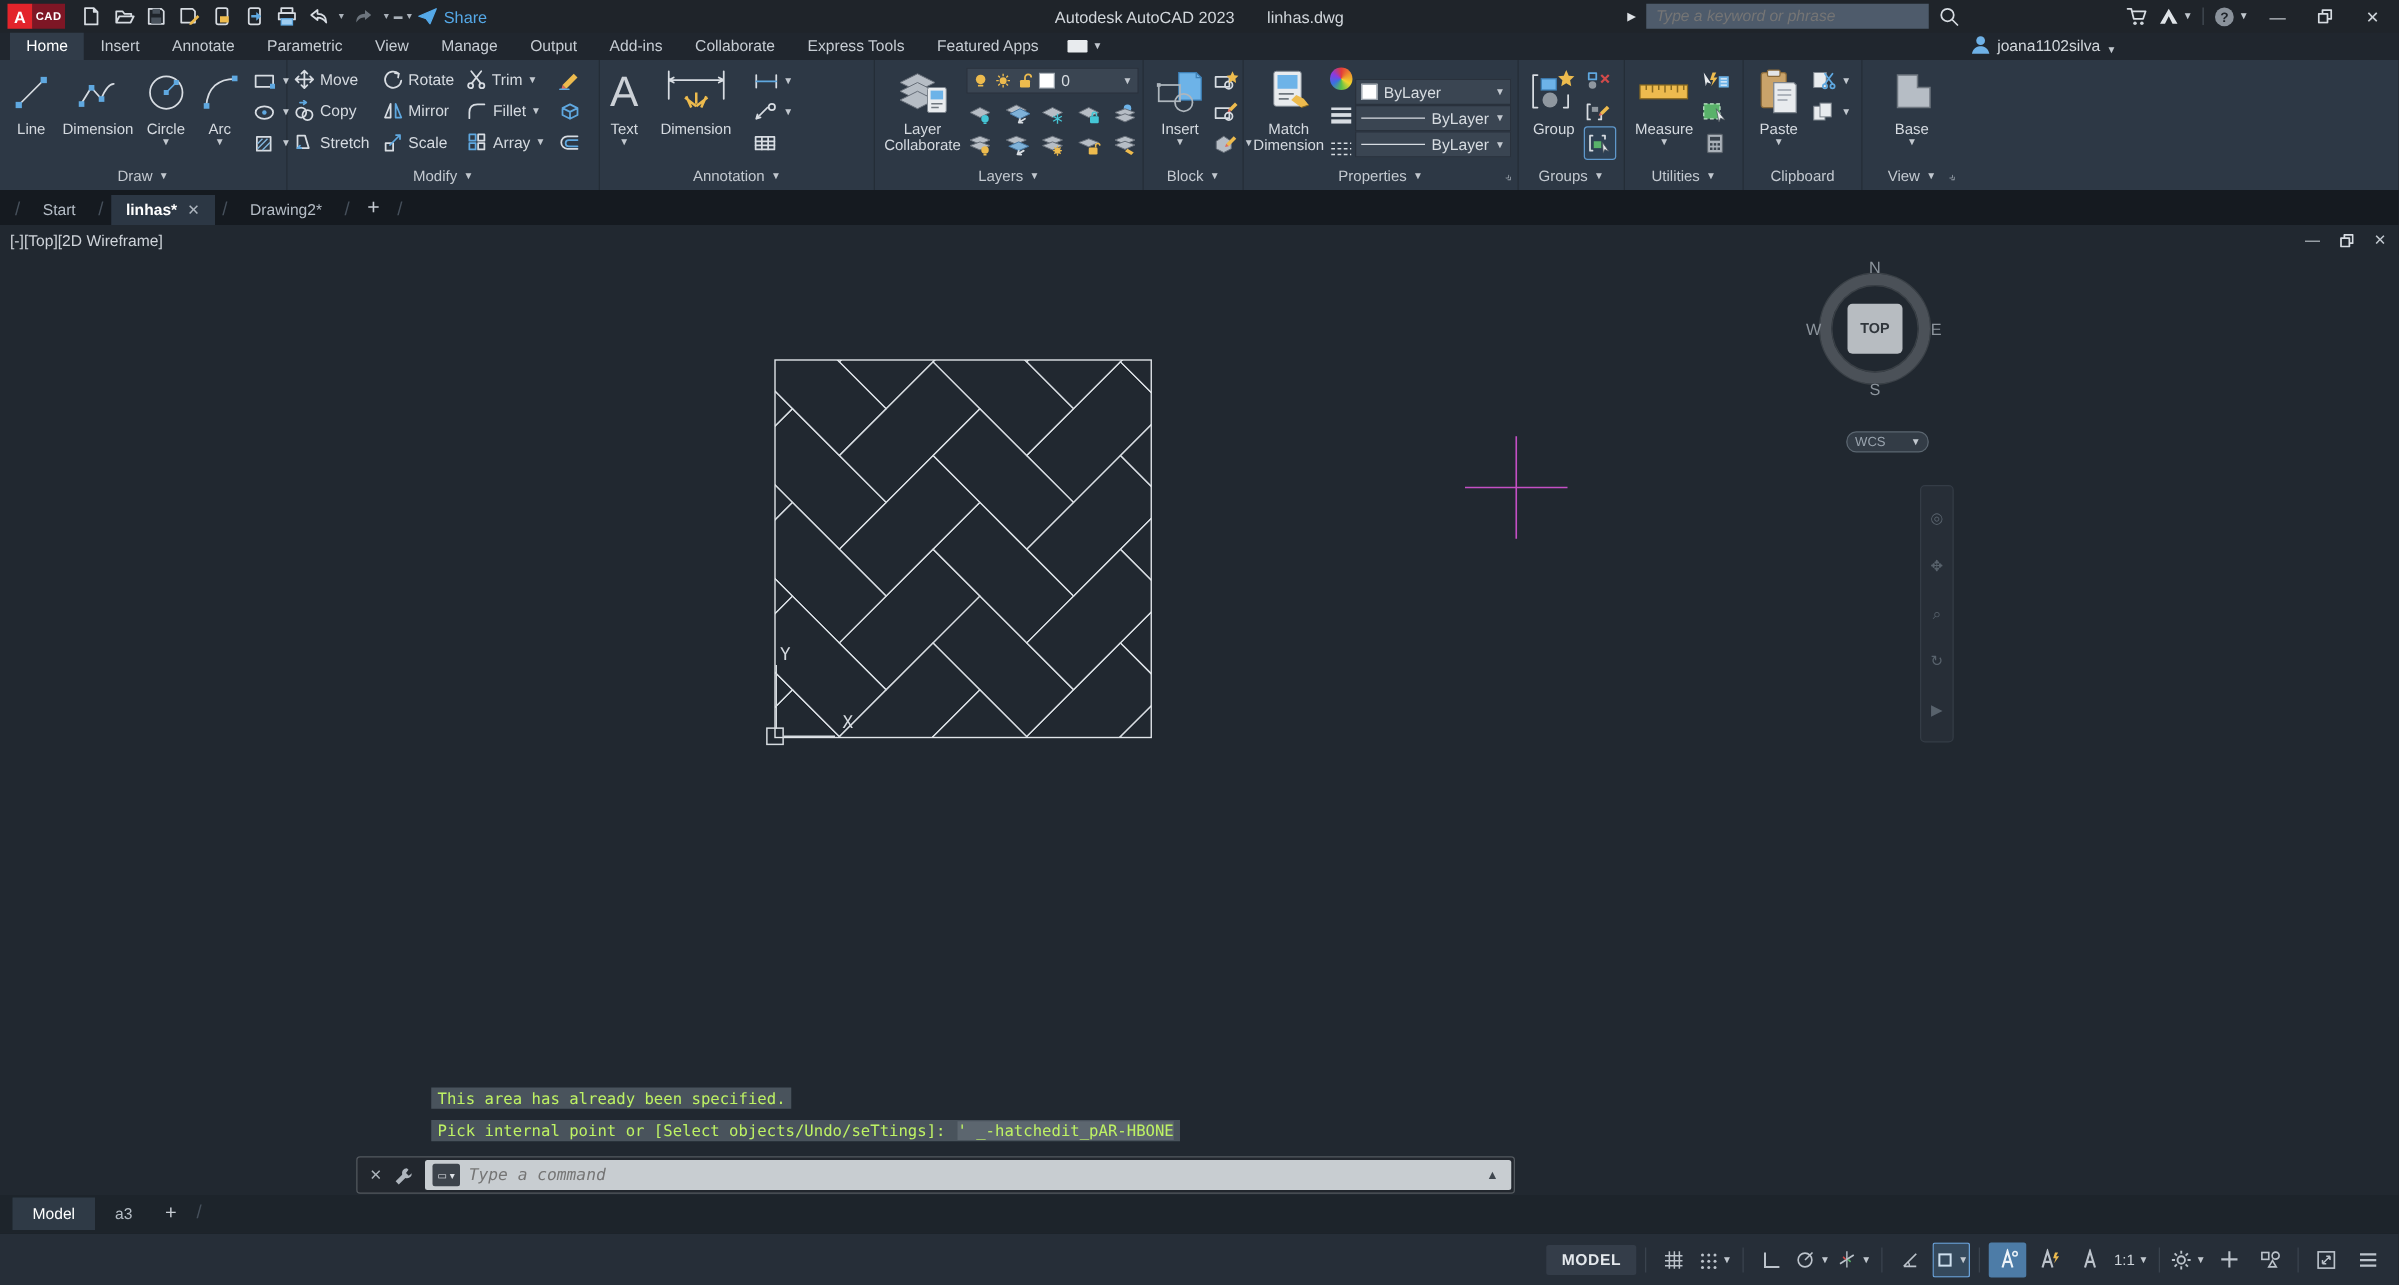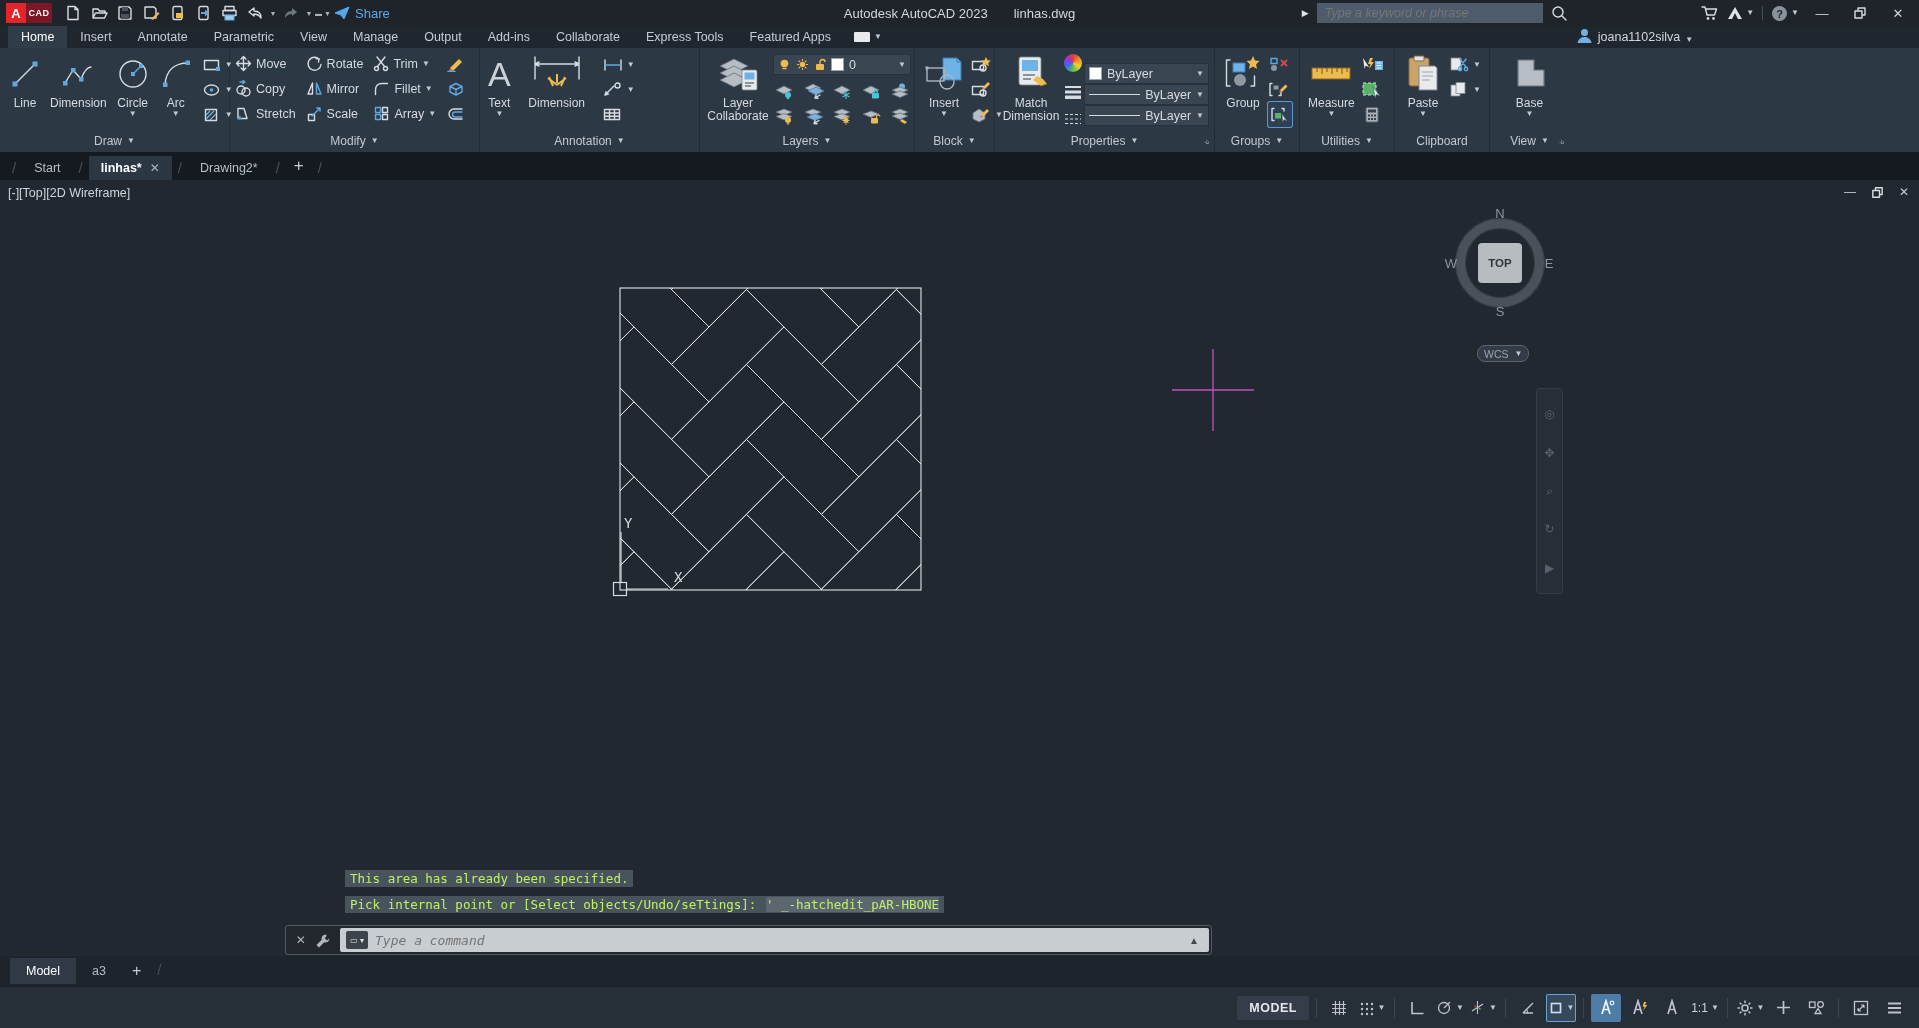--- a/index.html
+++ b/index.html
@@ -66,21 +66,21 @@
   .fplus { color:#c6ccd3; font-size:17px; padding:2px 8px 4px; }
 
   
   .canvas { flex:1 1 auto; background:#212830; position:relative; }
   .vplabel { position:absolute; left:8px; top:6px; font-size:12.5px; color:#cfd4da; }
   .vpctl { position:absolute; right:10px; top:5px; display:flex; gap:16px; color:#c3cad1; font-size:12px; align-items:center; }
   .vcube { position:absolute; left:1445px; top:28px; width:110px; height:110px; }
   .vcube .ring { position:absolute; left:11px; top:11px; width:88px; height:88px; border-radius:50%; border:9px solid #4b5158; box-shadow:0 0 0 1px #3a4046 inset, 0 0 0 1px #3a4046; }
   .vcube .cdir { position:absolute; font-size:13px; color:#8d959d; width:14px; text-align:center; }
   .vcube .top { position:absolute; left:33px; top:35px; width:44px; height:40px; background:#b7bcc1; border-radius:4px; color:#30363c; font-size:11.5px; font-weight:bold; display:flex; align-items:center; justify-content:center; }
-  .wcs { position:absolute; left:1477px; top:165px; height:17px; padding:0 6px; background:#333c46; border:1px solid #5b6670; border-radius:8px; display:flex; align-items:center; gap:6px; font-size:10.5px; color:#99a3ad; }
+  .wcs { position:absolute; left:1477px; top:165px; height:17px; padding:0 6px; background:#333c46; border:1px solid #5b6670; border-radius:8px; display:flex; align-items:center; gap:20px; font-size:10.5px; color:#99a3ad; }
   .navr { position:absolute; left:1536px; top:208px; width:27px; height:206px; background:#272e37; border:1px solid #343c46; border-radius:4px; display:flex; flex-direction:column; align-items:center; justify-content:space-around; padding:6px 0; }
   .navr span { color:#58626c; font-size:12px; }
   .chip { position:absolute; background:#49535c; color:#bef264; font:12.5px "DejaVu Sans Mono", monospace; padding:1px 5px; white-space:pre; }
   .chip .tail { background:#5c666f; margin-left:2px; }
   .cmdbar { position:absolute; left:285px; top:745px; width:927px; height:30px; display:flex; align-items:stretch; background:#22272e; border:1px solid #53595f; border-radius:3px; }
   .cmdtools { width:54px; display:flex; align-items:center; justify-content:space-evenly; color:#aeb5bd; }
   .cmdfield { flex:1; background:#c8cdd1; margin:2px 2px 2px 0; border-radius:2px; display:flex; align-items:center; padding:0 6px; gap:7px; }
   .cmdico { width:22px; height:18px; background:#3c434b; border-radius:2px; display:flex; align-items:center; justify-content:center; gap:2px; color:#dfe3e7; font-size:8px; }
   .cmdfield input { flex:1; border:0; outline:0; background:transparent; font:italic 13px "DejaVu Sans Mono", monospace; color:#585f66; }
   .cmdup { color:#3f464e; font-size:10px; padding-right:4px; }

